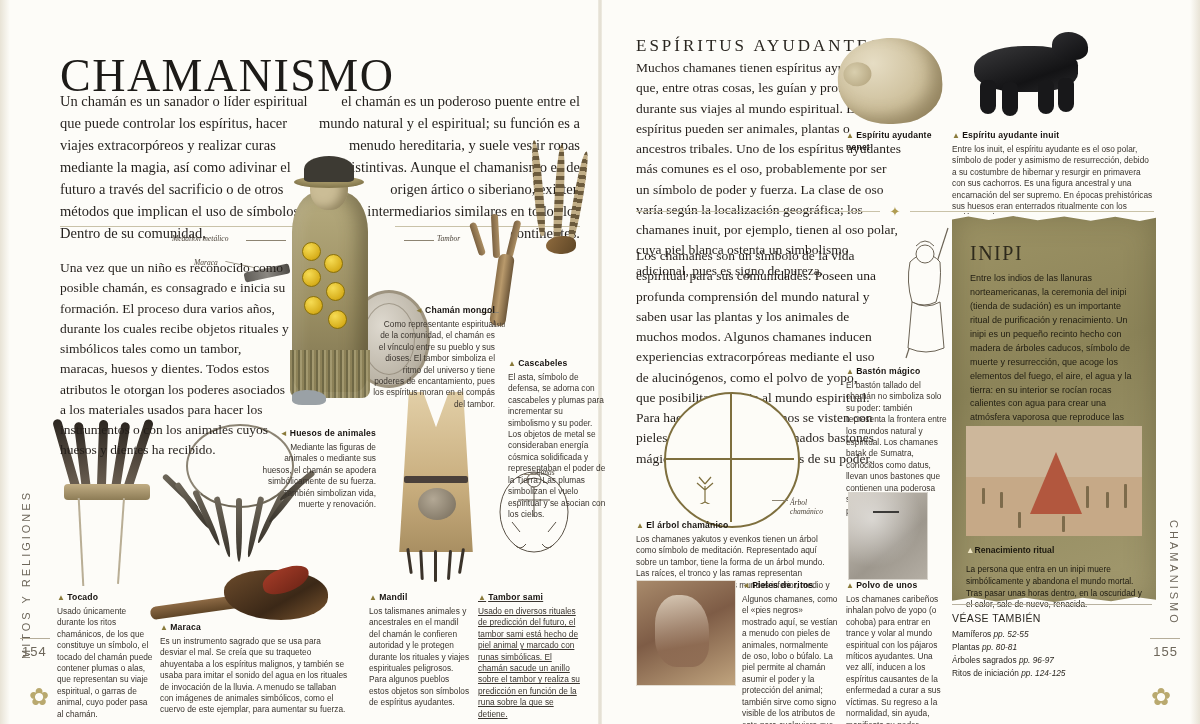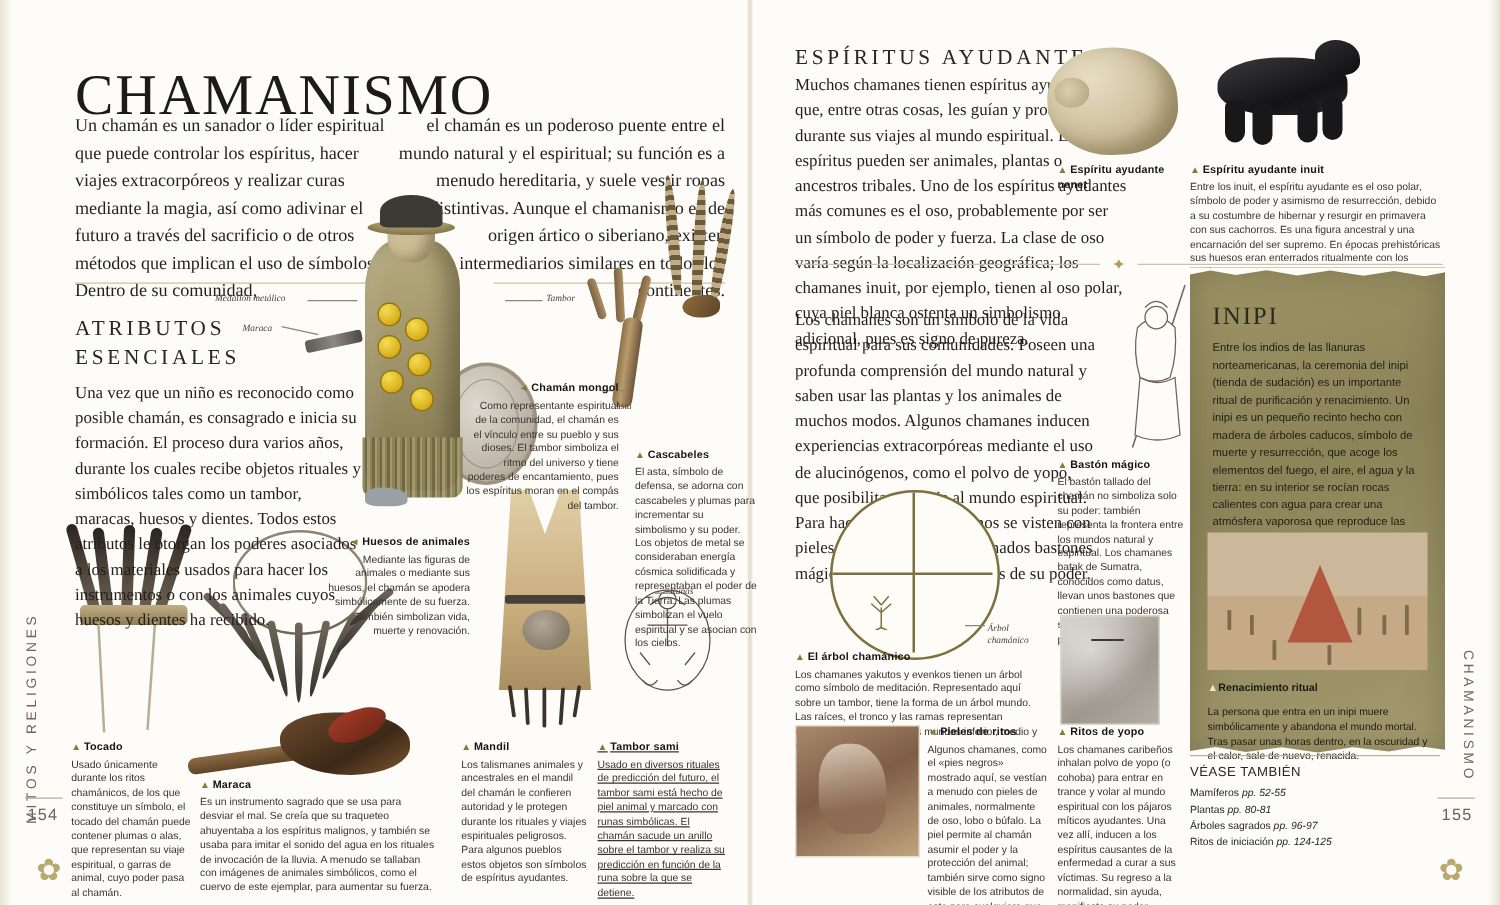--- a/index.html
+++ b/index.html
@@ -496,24 +496,20 @@
   <div class="leader" style="left:194px; top:258px;">Maraca</div>
   <div class="leader-line" style="left:225px; top:264px; width:30px; transform:rotate(12deg);"></div>
   <div class="leader" style="left:437px; top:234px;">Tambor</div>
   <div class="leader-line" style="left:404px; top:240px; width:30px;"></div>
   <div class="leader" style="left:492px; top:320px;">Asta</div>
   <div class="leader-line" style="left:481px; top:312px; width:18px;"></div>
   <div class="leader" style="left:536px; top:468px;">Runas</div>
   <div class="leader-line" style="left:524px; top:474px; width:12px;"></div>
 
   <div class="attr-block">
-    <div class="sec-head">
-      <span>ATRIBUTOS</span><br>
-      <span>ESENCIALES</span>
-    </div>
     <p class="body-serif">Una vez que un niño es reconocido como posible chamán, es consagrado e inicia su formación. El proceso dura varios años, durante los cuales recibe objetos rituales y simbólicos tales como un tambor, maracas, huesos y dientes. Todos estos atributos le otorgan los poderes asociados a los materiales usados para hacer los instrumentos o con los animales cuyos huesos y dientes ha recibido.</p>
   </div>
 
   <div class="cap" style="position:absolute; left:508px; top:358px; width:98px;">
     <h4><span class="arw">▲</span><span>Cascabeles</span></h4>
     <p>El asta, símbolo de defensa, se adorna con cascabeles y plumas para incrementar su simbolismo y su poder. Los objetos de metal se consideraban energía cósmica solidificada y representaban el poder de la Tierra. Las plumas simbolizan el vuelo espiritual y se asocian con los cielos.</p>
   </div>
 
   <div class="cap" style="position:absolute; left:373px; top:305px; width:122px; text-align:right;">
     <h4><span class="arw">◄</span><span>Chamán mongol</span></h4>
@@ -611,21 +607,21 @@
   <div class="cap" style="position:absolute; left:742px; top:580px; width:96px;">
     <h4><span class="arw">◄</span><span>Pieles de ritos</span></h4>
     <p>Algunos chamanes, como el «pies negros» mostrado aquí, se vestían a menudo con pieles de animales, normalmente de oso, lobo o búfalo. La piel permite al chamán asumir el poder y la protección del animal; también sirve como signo visible de los atributos de este para cualquiera que vea al chamán.</p>
   </div>
 
   <div class="yopo-photo">
     <div class="yopo-fig"></div>
   </div>
 
   <div class="cap" style="position:absolute; left:846px; top:580px; width:96px;">
-    <h4><span class="arw">▲</span><span>Ritos de yopo</span></h4>
+    <h4><span class="arw">▲</span><span>Polvo de unos</span></h4>
     <p>Los chamanes caribeños inhalan polvo de yopo (o cohoba) para entrar en trance y volar al mundo espiritual con los pájaros míticos ayudantes. Una vez allí, inducen a los espíritus causantes de la enfermedad a curar a sus víctimas. Su regreso a la normalidad, sin ayuda, manifiesta su poder.</p>
   </div>
 
   <div class="inipi-panel">
     <div class="torn-top"></div>
     <div class="torn-bot"></div>
     <div class="inipi-title">INIPI</div>
     <div class="inipi-text">Entre los indios de las llanuras norteamericanas, la ceremonia del inipi (tienda de sudación) es un importante ritual de purificación y renacimiento. Un inipi es un pequeño recinto hecho con madera de árboles caducos, símbolo de muerte y resurrección, que acoge los elementos del fuego, el aire, el agua y la tierra: en su interior se rocían rocas calientes con agua para crear una atmósfera vaporosa que reproduce las condiciones del útero materno, por lo que al salir de ella se renace simbólicamente.</div>
 
     <div class="inipi-photo">

